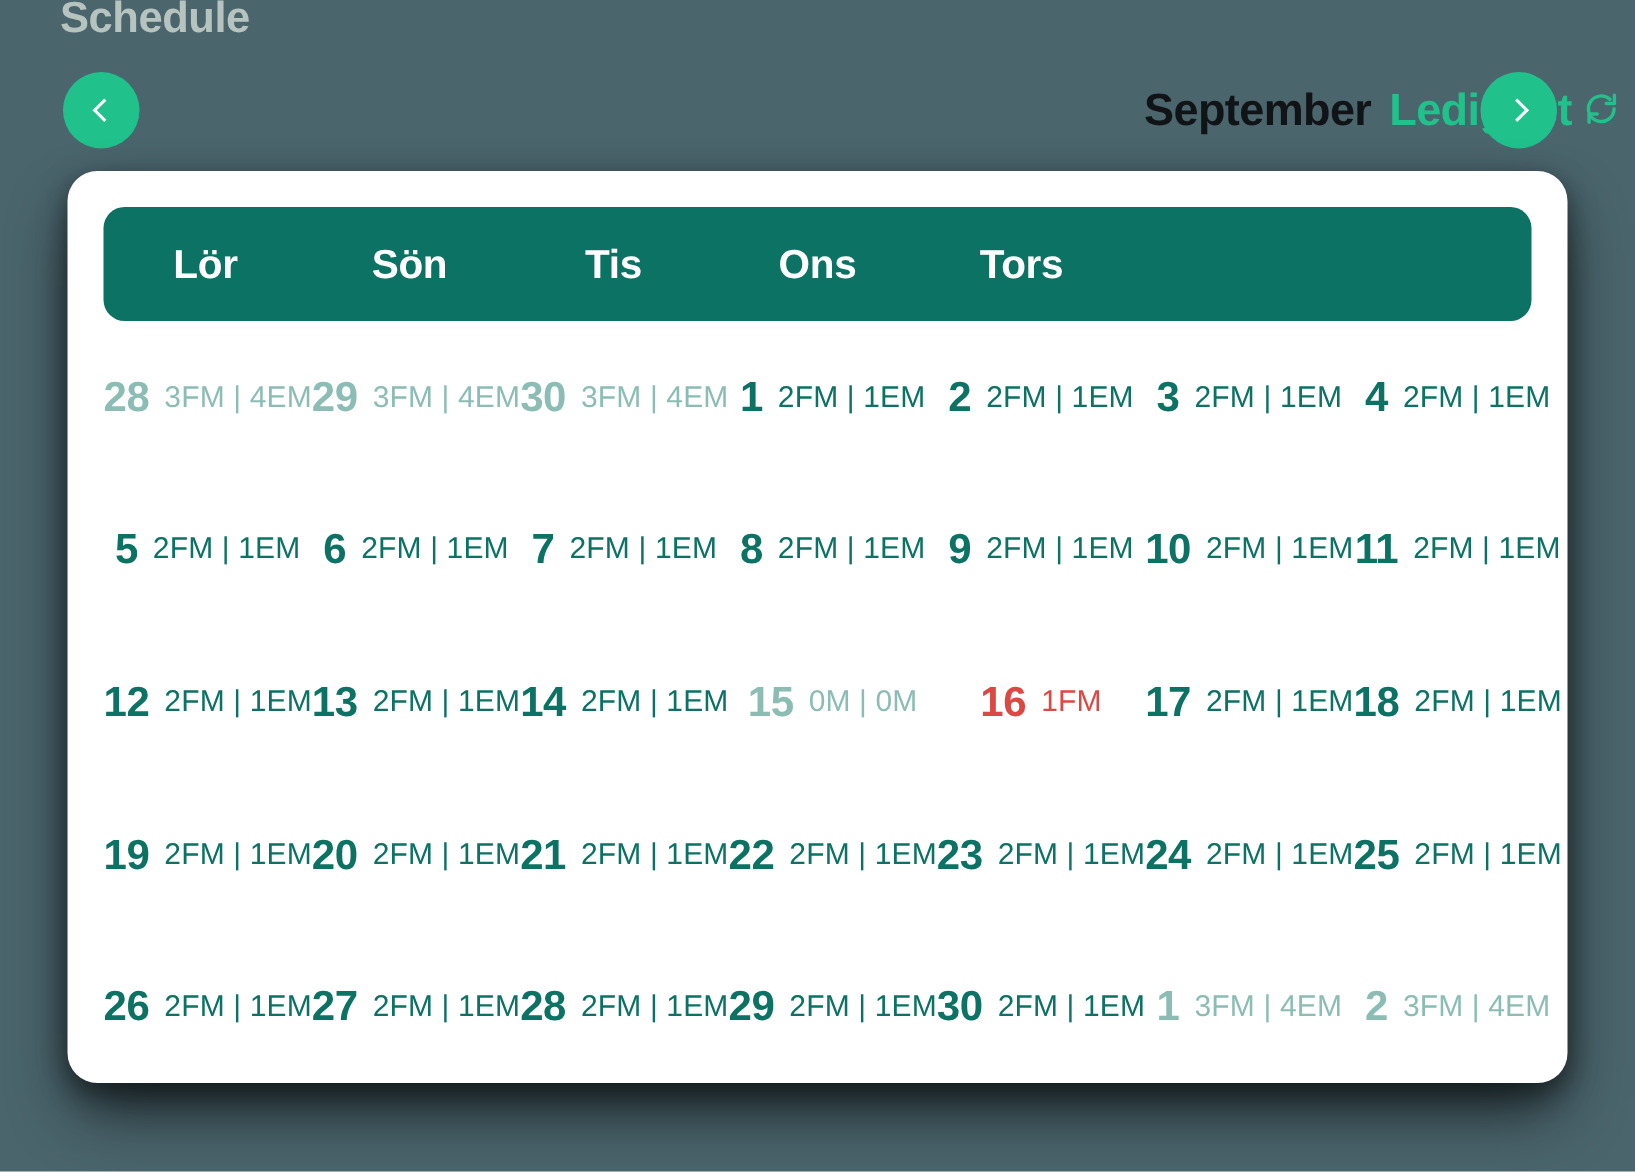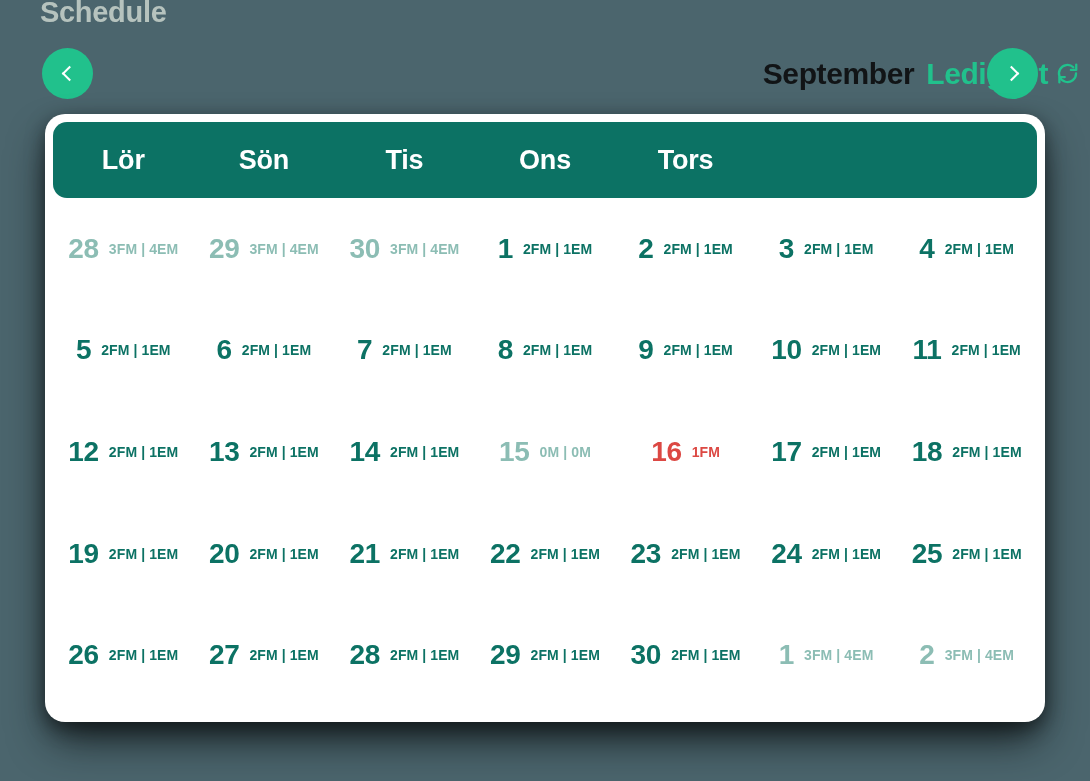--- a/index.html
+++ b/index.html
@@ -97,21 +97,21 @@
   #calendar-card {
     position: absolute;
     left: 45px;
     top: 114px;
     width: 1000px;
     height: 608px;
     background: #ffffff;
     border-radius: 20px;
     box-shadow: 0 22px 42px -6px rgba(12, 16, 18, 0.85),
                 0 6px 18px rgba(12, 16, 18, 0.55);
-    padding: 8px;
+    padding: 24px;
     box-sizing: border-box;
   }
 
   #weekday-header {
     display: grid;
     grid-template-columns: repeat(7, 1fr);
     background: #0c7264;
     border-radius: 14px;
     height: 76px;
     align-items: center;
@@ -137,22 +137,22 @@
     justify-content: center;
     gap: 10px;
   }
   .day-number {
     font-size: 28px;
     font-weight: bold;
     line-height: 28px;
     letter-spacing: -0.3px;
   }
   .day-slots {
-    font-size: 14px;
-    font-weight: bold;
+    font-size: 20px;
+    font-weight: normal;
     line-height: 14px;
     letter-spacing: 0.1px;
     white-space: nowrap;
   }
 
   
   .state-current .day-number,
   .state-current .day-slots { color: #0c7264; }
   .state-muted .day-number,
   .state-muted .day-slots { color: #8cbdb4; }

